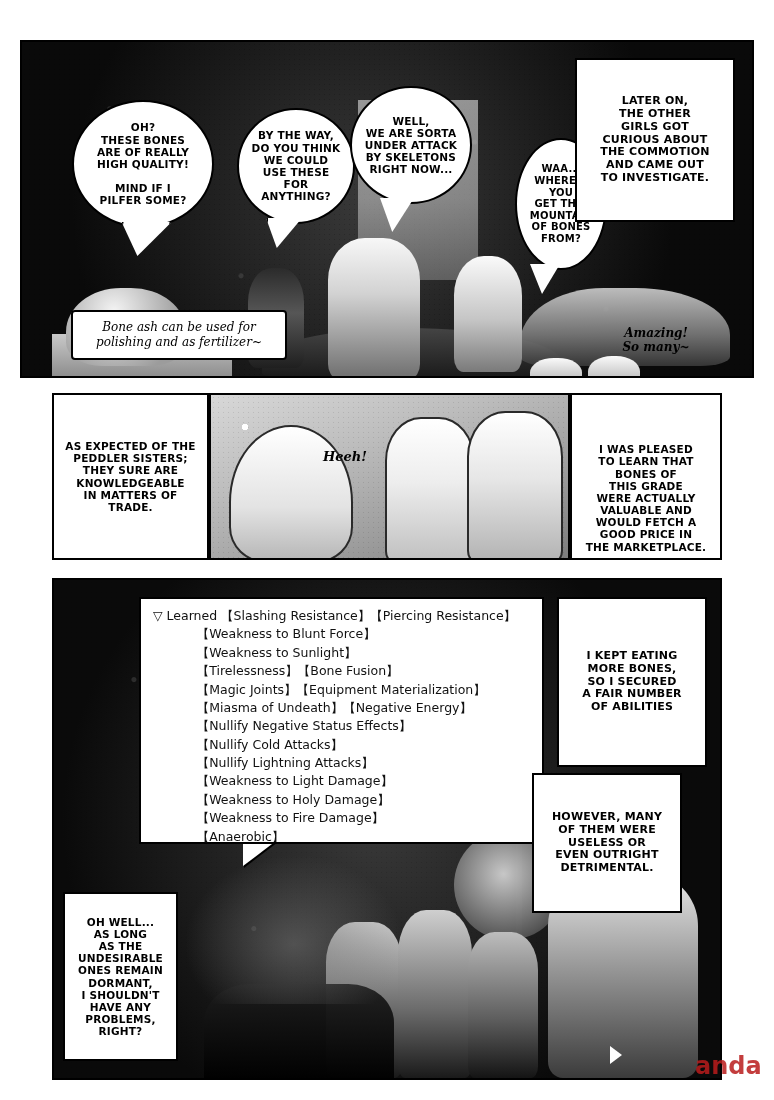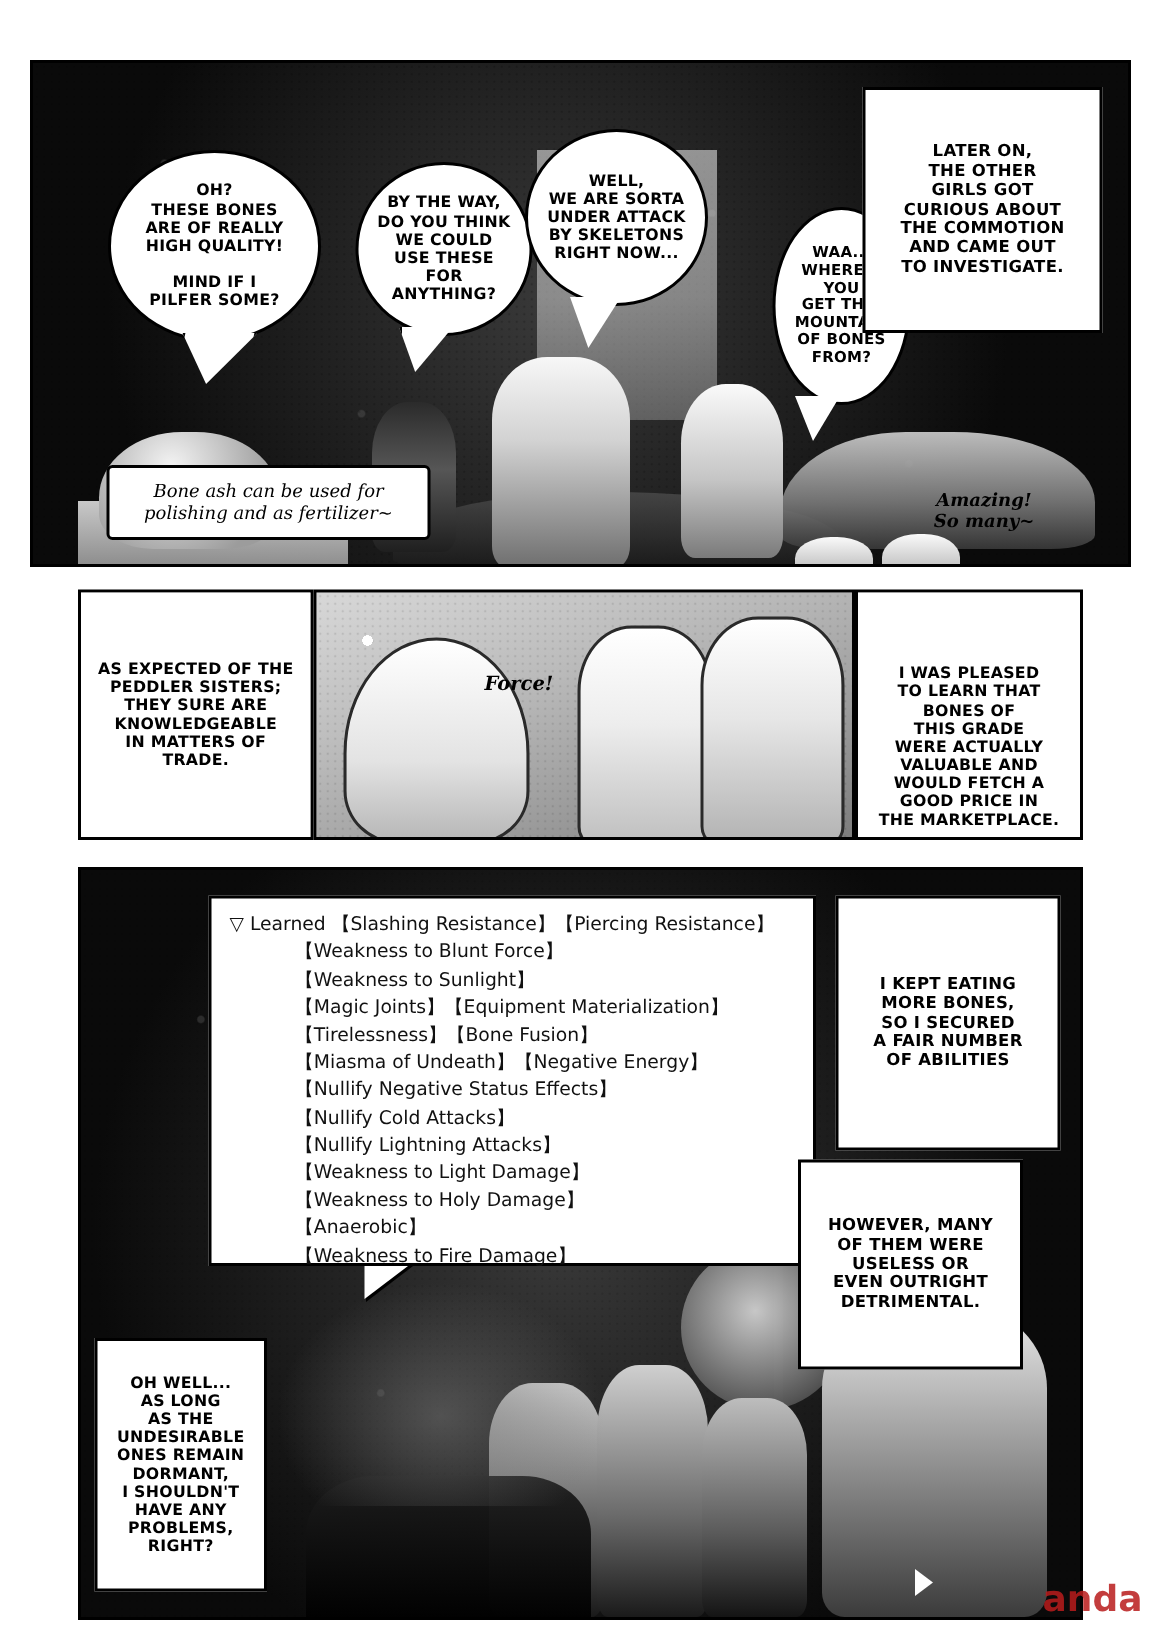--- a/index.html
+++ b/index.html
@@ -290,21 +290,21 @@
                 background:radial-gradient(circle, #fff 30%, transparent 31%);"></div>
 
     <div class="fig" style="left:174px; top:22px; width:86px; height:142px;
                 background:linear-gradient(180deg,#ffffff 0%, #ededed 45%, #c0c0c0 100%);
                 border-radius:40% 40% 10% 10% / 30% 30% 8% 8%;
                 border:2px solid #2a2a2a;"></div>
     <div class="fig" style="left:256px; top:16px; width:92px; height:148px;
                 background:linear-gradient(180deg,#ffffff 0%, #e6e6e6 45%, #b3b3b3 100%);
                 border-radius:40% 40% 10% 10% / 30% 30% 8% 8%;
                 border:2px solid #2a2a2a;"></div>
-    <div class="sfx" style="left:112px; top:54px; font-size:13px;">Force!</div>
+    <div class="sfx" style="left:112px; top:54px; font-size:13px;">Heeh!</div>
   </div>
 
   <div class="panel" style="left:570px; top:393px; width:152px; height:167px; background:#fff;">
     <div class="narr" style="left:0; top:0; width:148px; height:206px; border:none;">
       <span class="txt" style="font-size:10.5px;">I WAS PLEASED
 TO LEARN THAT
 BONES OF
 THIS GRADE
 WERE ACTUALLY
 VALUABLE AND
@@ -336,30 +336,30 @@
     <div class="fig" style="left:150px; top:404px; width:190px; height:96px;
                 background:linear-gradient(180deg,#1d1d1d 0%, #000 100%);
                 border-radius:24% 24% 0 0 / 40% 40% 0 0; opacity:.95;"></div>
     <div class="fig" style="left:130px; top:274px; width:220px; height:150px;
                 background:radial-gradient(ellipse at 50% 60%, rgba(120,120,120,.55), rgba(0,0,0,0) 70%);"></div>
 
     <div class="status-window" style="left:85px; top:17px; width:405px; height:247px;">
       <div class="line">▽ Learned 【Slashing Resistance】【Piercing Resistance】</div>
       <div class="line">           【Weakness to Blunt Force】</div>
       <div class="line">           【Weakness to Sunlight】</div>
+      <div class="line">           【Tirelessness】【Bone Fusion】</div>
       <div class="line">           【Magic Joints】【Equipment Materialization】</div>
-      <div class="line">           【Tirelessness】【Bone Fusion】</div>
       <div class="line">           【Miasma of Undeath】【Negative Energy】</div>
       <div class="line">           【Nullify Negative Status Effects】</div>
       <div class="line">           【Nullify Cold Attacks】</div>
       <div class="line">           【Nullify Lightning Attacks】</div>
       <div class="line">           【Weakness to Light Damage】</div>
       <div class="line">           【Weakness to Holy Damage】</div>
+      <div class="line">           【Weakness to Fire Damage】</div>
       <div class="line">           【Anaerobic】</div>
-      <div class="line">           【Weakness to Fire Damage】</div>
     </div>
     <div class="status-tail" style="left:190px; top:262px;"></div>
 
     <div class="narr" style="left:503px; top:17px; width:150px; height:170px;">
       <span class="txt" style="font-size:11px;">I KEPT EATING
 MORE BONES,
 SO I SECURED
 A FAIR NUMBER
 OF ABILITIES</span>
     </div>

